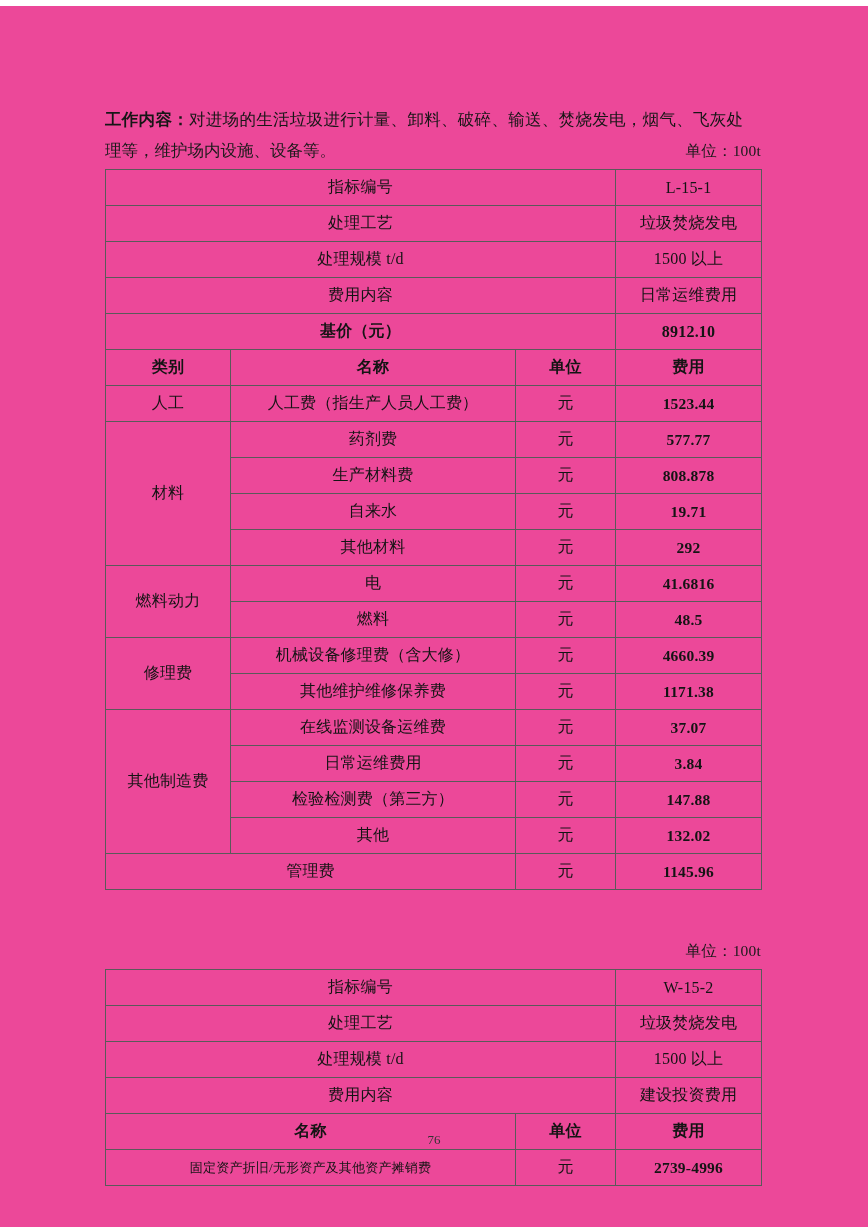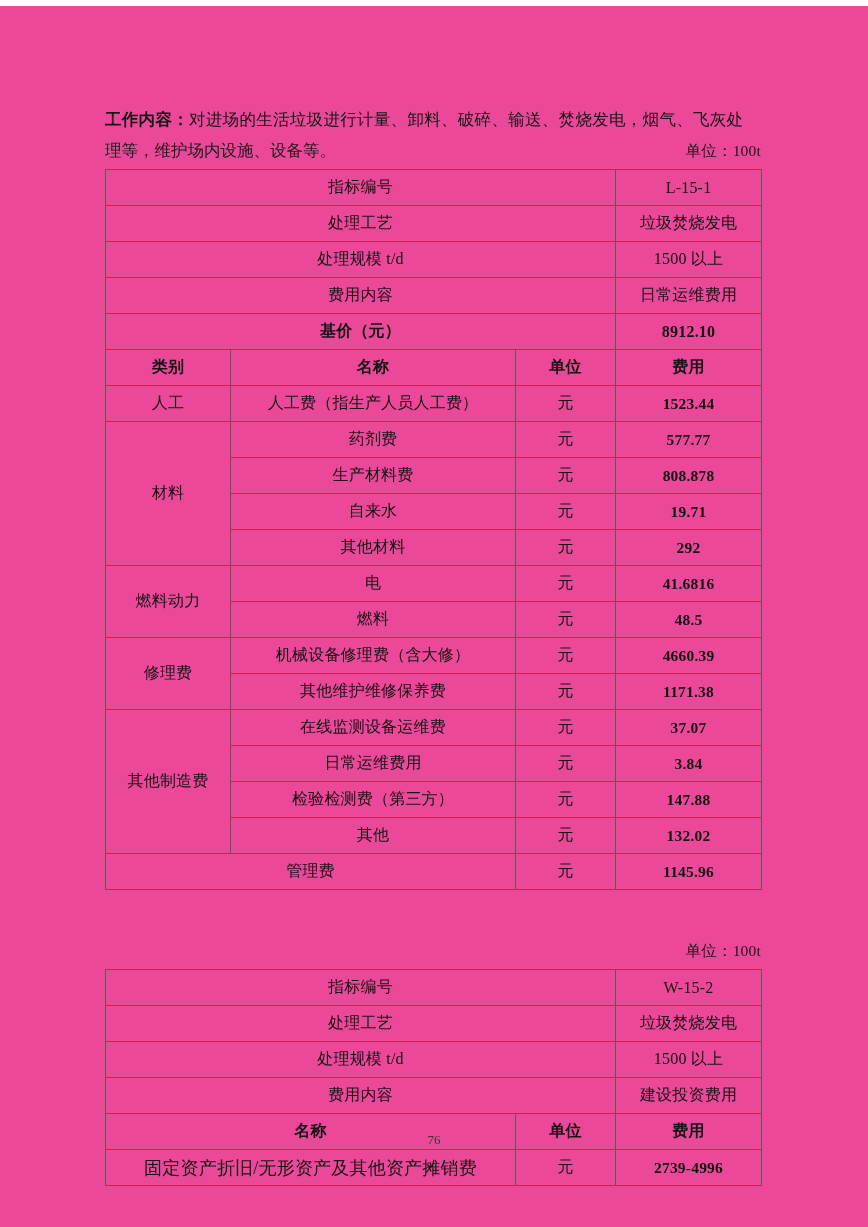--- a/index.html
+++ b/index.html
@@ -79,21 +79,21 @@
     font-family: "Liberation Serif", "DejaVu Serif", serif;
   }
   table.doc td.bold {
     font-weight: bold;
   }
   table.doc td.num {
     font-size: 15.5px;
     font-weight: bold;
   }
   table.doc td.small {
-    font-size: 18px;
+    font-size: 13px;
   }
   .spacer-block {
     height: 46px;
   }
 
   
   .page-number {
     position: absolute;
     top: 1126px;
     left: 0;

